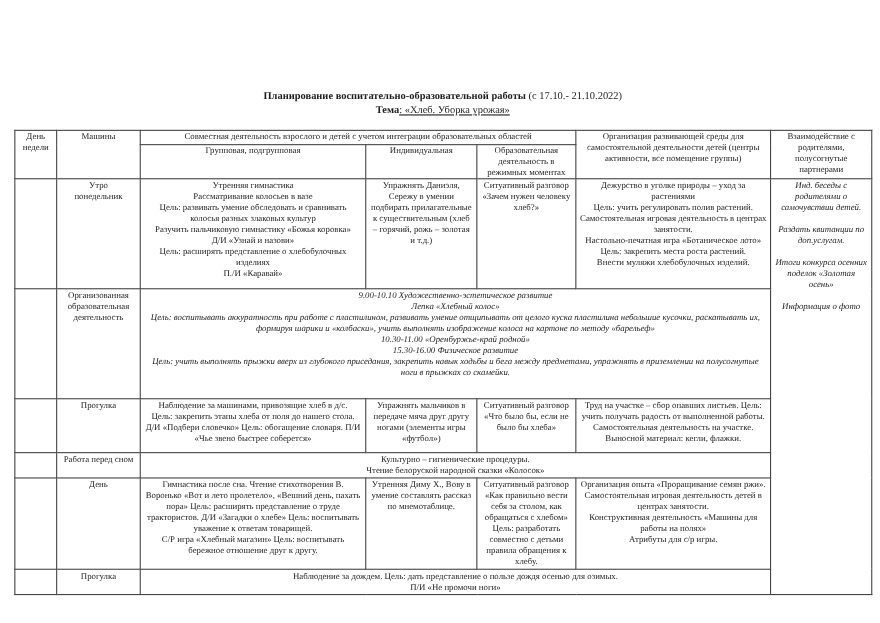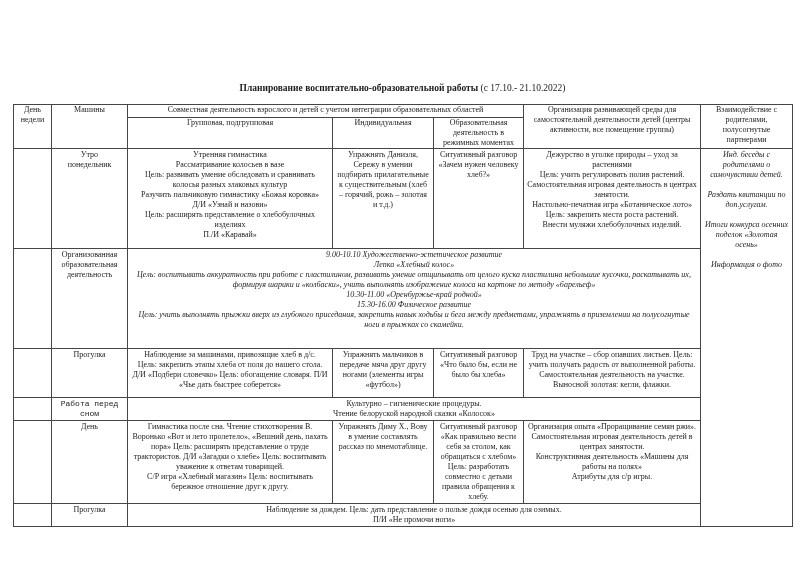--- a/index.html
+++ b/index.html
@@ -27,35 +27,36 @@
   table.plan th { text-align:center; padding:0 2px; }
   tr.r-h1 { height:13px; }
   tr.r-h2 { height:26px; }
   tr.r1 { height:100px; }
   tr.r2 { height:100px; }
   tr.r3 { height:49px; }
   tr.r4 { height:23px; }
   tr.r5 { height:68px; }
   tr.r6 { height:23px; }
   td.lab { font-weight:bold; }
-  td.lab-plain { font-weight:normal;font-family:Liberation Mono, monospace; }
+  td.lab-plain { font-weight:normal; }
   td.lab-center { font-weight:bold; text-align:center; }
   td.ood {
     font-weight:bold; font-style:italic;
     text-align:justify; font-size:8.5px; line-height:1.3;font-family:Liberation Serif, serif;
   }
   td.interaction { padding-top:10px;font-style:italic; }
 </style>
 </head>
 <body>
 
 <div class="page">
 
   <div class="titles">
     <div><span class="b">Планирование воспитательно-образовательной работы</span><span> (с 17.10.- 21.10.2022)</span></div>
+    <div><span class="b">Тема</span><span class="u">: «Хлеб. Уборка урожая»</span></div>
   </div>
 
   <table class="plan">
     <colgroup>
       <col style="width:38px">
         <col style="width:76px">
         <col style="width:205px">
       <col style="width:101px">
         <col style="width:90px">
         <col style="width:177px">
@@ -111,37 +112,37 @@
 Цель: воспитывать аккуратность при работе с пластилином, развивать умение отщипывать от целого куска пластилина небольшие кусочки, раскатывать их, формируя шарики и «колбаски», учить выполнять изображение колоса на картоне по методу «барельеф»
 10.30-11.00 «Оренбуржье-край родной»
 15.30-16.00 Физическое развитие
 Цель: учить выполнять прыжки вверх из глубокого приседания, закрепить навык ходьбы и бега между предметами, упражнять в приземлении на полусогнутые ноги в прыжках со скамейки.</td>
       </tr>
       <tr class="r3">
         <td></td>
         <td class="lab">Прогулка</td>
         <td>Наблюдение за машинами, привозящие хлеб в д/с.
 Цель: закрепить этапы хлеба от поля до нашего стола.
-Д/И «Подбери словечко» Цель: обогащение словаря. П/И «Чье дать быстрее соберется»</td>
+Д/И «Подбери словечко» Цель: обогащение словаря. П/И «Чье звено быстрее соберется»</td>
         <td>Упражнять мальчиков в передаче мяча друг другу ногами (элементы игры «футбол»)</td>
         <td>Ситуативный разговор «Что было бы, если не было бы хлеба»</td>
-        <td>Труд на участке – сбор опавших листьев. Цель: учить получать радость от выполненной работы. Самостоятельная деятельность на участке. Выносной золотая: кегли, флажки.</td>
+        <td>Труд на участке – сбор опавших листьев. Цель: учить получать радость от выполненной работы. Самостоятельная деятельность на участке. Выносной материал: кегли, флажки.</td>
       </tr>
       <tr class="r4">
         <td></td>
         <td class="lab-plain">Работа перед сном</td>
         <td colspan="4">Культурно – гигиенические процедуры.
 Чтение белоруской народной сказки «Колосок»</td>
       </tr>
       <tr class="r5">
         <td></td>
         <td class="lab">День</td>
         <td>Гимнастика после сна. Чтение стихотворения В. Воронько «Вот и лето пролетело», «Вешний день, пахать пора» Цель: расширять представление о труде трактористов. Д/И «Загадки о хлебе» Цель: воспитывать уважение к ответам товарищей.
 С/Р игра «Хлебный магазин» Цель: воспитывать бережное отношение друг к другу.</td>
-        <td>Упражнять Диму Х., Вову в умение составлять рассказ по мнемотаблице.</td>
+        <td>Утренняя Диму Х., Вову в умение составлять рассказ по мнемотаблице.</td>
         <td>Ситуативный разговор «Как правильно вести себя за столом, как обращаться с хлебом» Цель: разработать совместно с детьми правила обращения к хлебу.</td>
         <td>Организация опыта «Проращивание семян ржи».
 Самостоятельная игровая деятельность детей в центрах занятости.
 Конструктивная деятельность «Машины для работы на полях»
 Атрибуты для с/р игры.</td>
       </tr>
       <tr class="r6">
         <td></td>
         <td class="lab">Прогулка</td>
         <td colspan="4">Наблюдение за дождем. Цель: дать представление о пользе дождя осенью для озимых.

